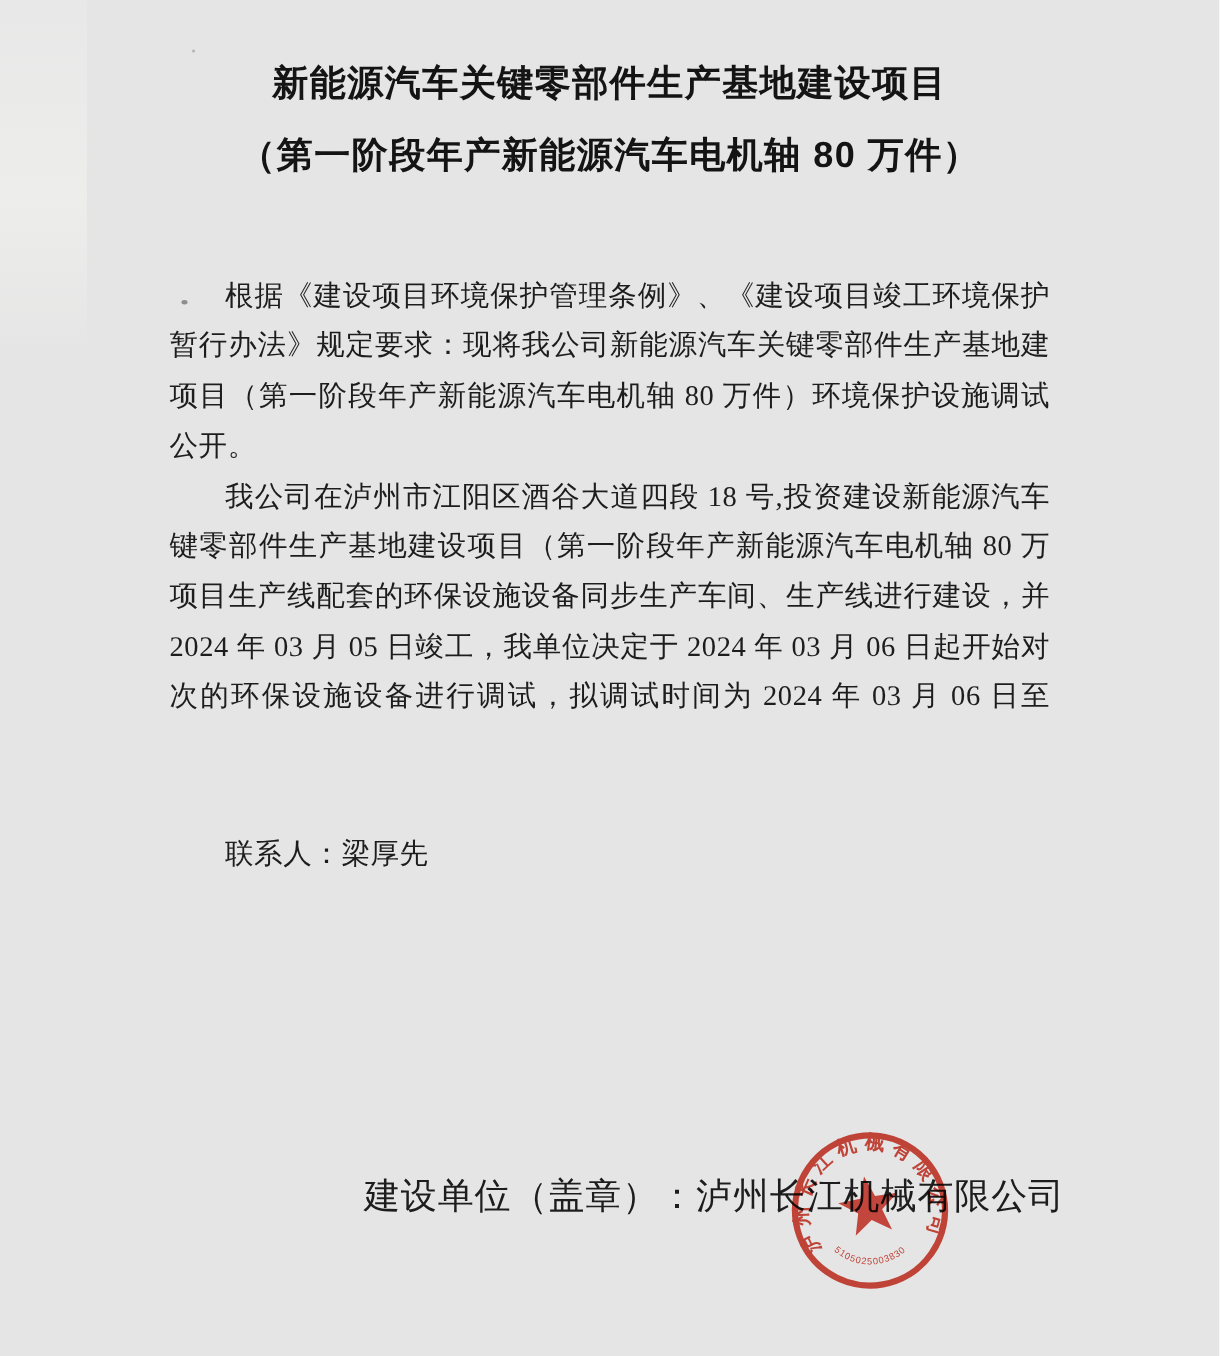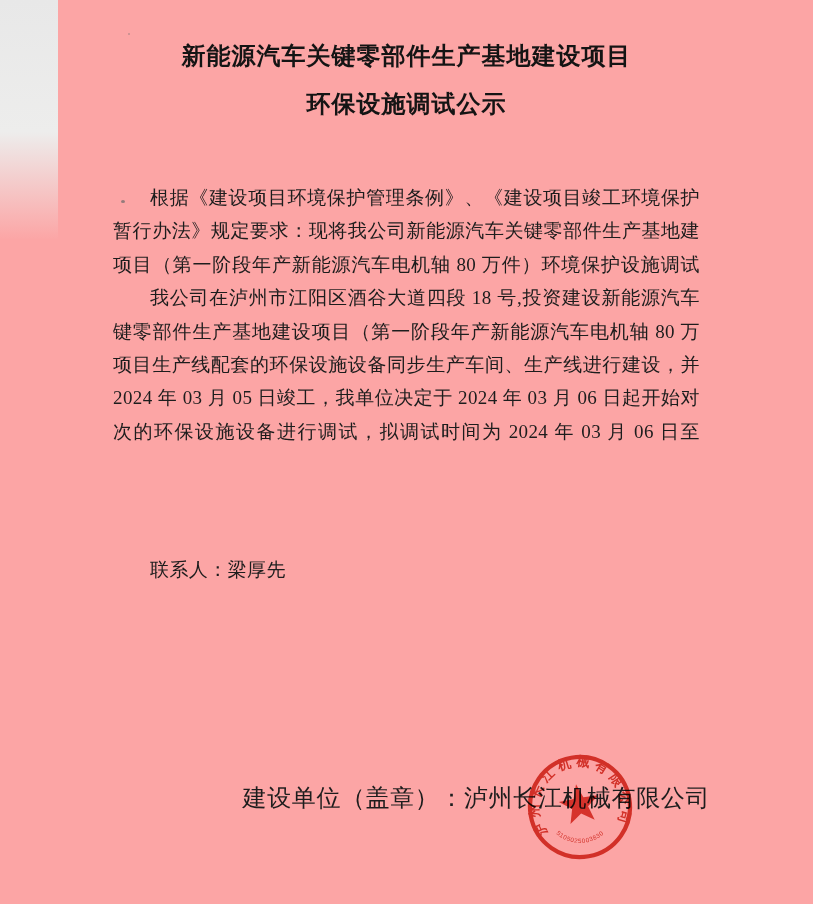--- a/index.html
+++ b/index.html
@@ -1,20 +1,20 @@
 <!DOCTYPE html>
 <html><head>
 <meta charset="utf-8">
 <style>
   html, body { margin: 0; padding: 0; background: #ffffff; }
   .page {
     position: relative;
     width: 813px;
     height: 904px;
-    background: #fca5a5;
+    background: #e5e5e5;
     overflow: hidden;
     font-family: "Liberation Serif", "DejaVu Serif", serif;
     color: #1d1d1d;
   }
   
   .scan-edge {
     position: absolute;
     left: 0; top: 0;
     width: 58px; height: 240px;
     background: linear-gradient(180deg, #e8e8e8 0%, #ededec 55%, rgba(237,237,236,0) 100%);
@@ -109,28 +109,29 @@
 <body>
 
 <div class="page">
 
   <div class="scan-edge"></div>
   <div class="artifact-dot dot-a"></div>
   <div class="artifact-dot dot-b"></div>
 
   <div class="title-wrap">
     <div class="title-line">新能源汽车关键零部件生产基地建设项目</div>
-    <div class="title-line">环保设施调试公示</div>
+    <div class="title-line">（第一阶段年产新能源汽车电机轴 80 万件）</div>
   </div>
 
   <div class="body-block">
     <div>
       <div class="line j indent">根据《建设项目环境保护管理条例》、《建设项目竣工环境保护验收</div>
       <div class="line j">暂行办法》规定要求：现将我公司新能源汽车关键零部件生产基地建设</div>
       <div class="line j">项目（第一阶段年产新能源汽车电机轴 80 万件）环境保护设施调试进行</div>
+      <div class="line">公开。</div>
     </div>
     <div>
       <div class="line j indent">我公司在泸州市江阳区酒谷大道四段 18 号,投资建设新能源汽车关</div>
       <div class="line j">键零部件生产基地建设项目（第一阶段年产新能源汽车电机轴 80 万件）。</div>
       <div class="line j">项目生产线配套的环保设施设备同步生产车间、生产线进行建设，并于</div>
       <div class="line j">2024 年 03 月 05 日竣工，我单位决定于 2024 年 03 月 06 日起开始对本</div>
       <div class="line j">次的环保设施设备进行调试，拟调试时间为 2024 年 03 月 06 日至 2024</div>
     </div>
   </div>
 

